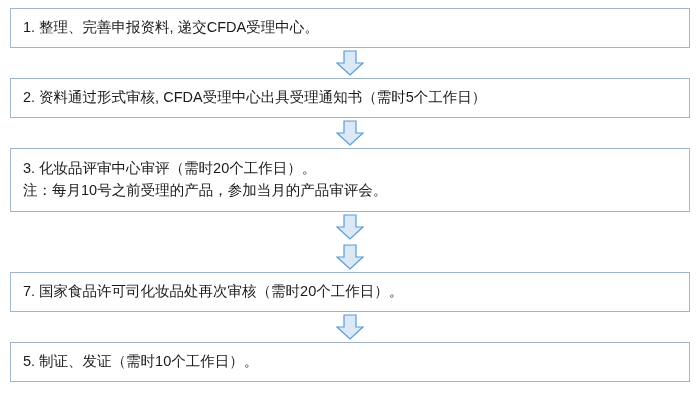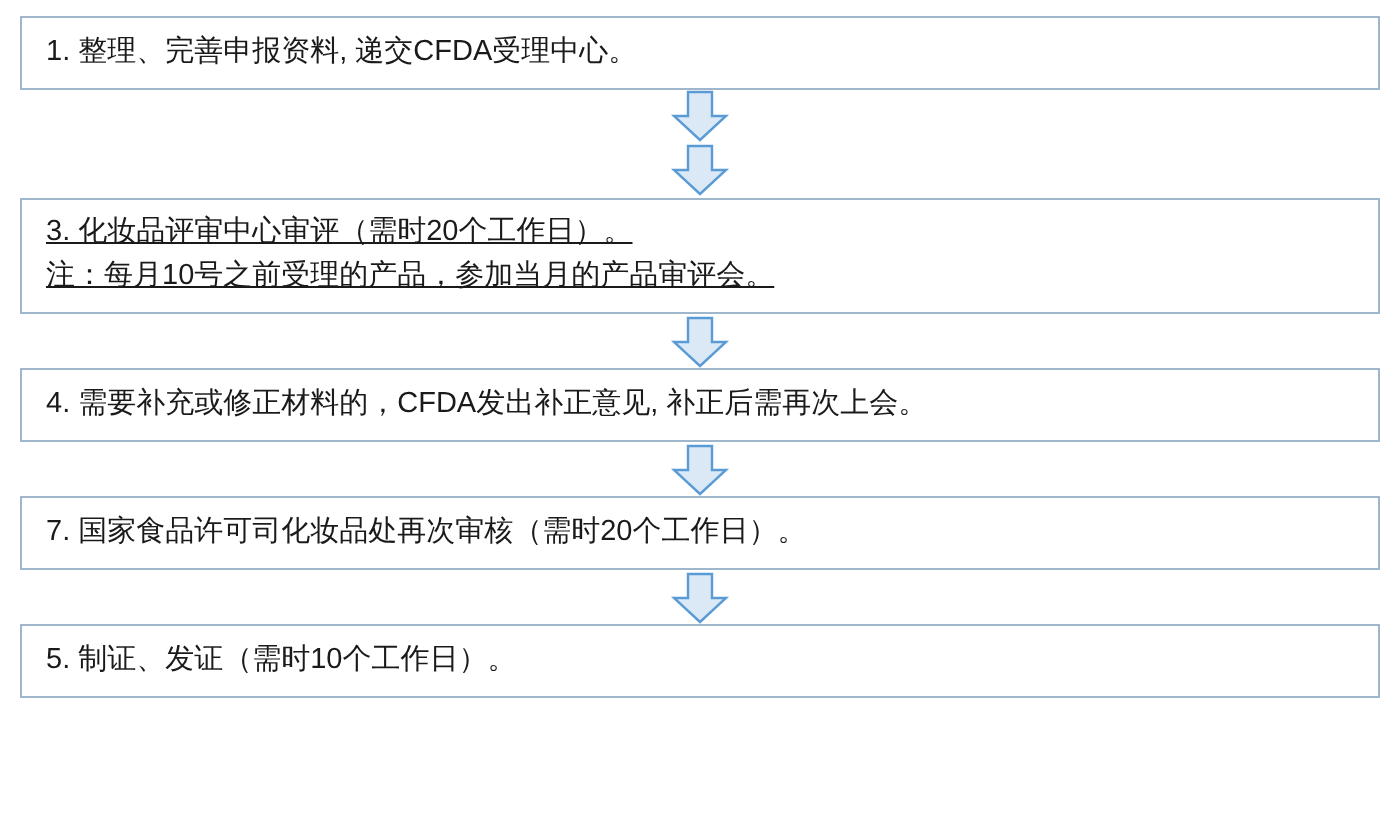--- a/index.html
+++ b/index.html
@@ -9,21 +9,21 @@
   body {
     width: 700px;
     height: 417px;
     background: #ffffff;
     font-family: "Liberation Sans", sans-serif;
     overflow: hidden;
   }
   .flow {
     position: relative;
     width: 700px;
-    height: 349px;
+    height: 417px;
     box-sizing: border-box;
     padding: 8px 10px 0 10px;
     display: flex;
     flex-direction: column;
     align-items: stretch;
   }
   .node {
     border: 1px solid #9fb6cd;
     background: #ffffff;
     box-sizing: border-box;
@@ -32,21 +32,21 @@
     padding: 4px 12px;
     color: #1a1a1a;
     font-size: 14.5px;
     line-height: 1.5;
   }
   .node .node-text {
     display: block;
     white-space: pre-line;
   }
   .node.h1 { height: 40px; }
-  .node.h2 { height: 64px; text-decoration: underline; }
+  .node.h2 { height: 64px; }
 
   .arrow-wrap {
     height: 30px;
     display: flex;
     align-items: center;
     justify-content: center;
   }
   .arrow {
     width: 30px;
     height: 26px;
@@ -61,41 +61,41 @@
   <div class="node h1">
     <span class="node-text">1. 整理、完善申报资料, 递交CFDA受理中心。</span>
   </div>
 
   <div class="arrow-wrap">
     <svg class="arrow" viewBox="0 0 30 26">
       <polygon points="9,1 21,1 21,13 28,13 15,25 2,13 9,13" fill="#dbe9f6" stroke="#5b9bd5" stroke-width="1.2"></polygon>
     </svg>
   </div>
 
+  <div class="node h1">
+    <span class="node-text">2. 资料通过形式审核, CFDA受理中心出具受理通知书（需时5个工作日）</span>
+  </div>
 
   <div class="arrow-wrap">
     <svg class="arrow" viewBox="0 0 30 26">
       <polygon points="9,1 21,1 21,13 28,13 15,25 2,13 9,13" fill="#dbe9f6" stroke="#5b9bd5" stroke-width="1.2"></polygon>
     </svg>
   </div>
 
   <div class="node h2">
     <span class="node-text">3. 化妆品评审中心审评（需时20个工作日）。
 注：每月10号之前受理的产品，参加当月的产品审评会。</span>
   </div>
 
   <div class="arrow-wrap">
     <svg class="arrow" viewBox="0 0 30 26">
       <polygon points="9,1 21,1 21,13 28,13 15,25 2,13 9,13" fill="#dbe9f6" stroke="#5b9bd5" stroke-width="1.2"></polygon>
     </svg>
   </div>
 
-  <div class="node h1">
-    <span class="node-text">4. 需要补充或修正材料的，CFDA发出补正意见, 补正后需再次上会。</span>
-  </div>
 
   <div class="arrow-wrap">
     <svg class="arrow" viewBox="0 0 30 26">
       <polygon points="9,1 21,1 21,13 28,13 15,25 2,13 9,13" fill="#dbe9f6" stroke="#5b9bd5" stroke-width="1.2"></polygon>
     </svg>
   </div>
 
   <div class="node h1">
     <span class="node-text">7. 国家食品许可司化妆品处再次审核（需时20个工作日）。</span>
   </div>

